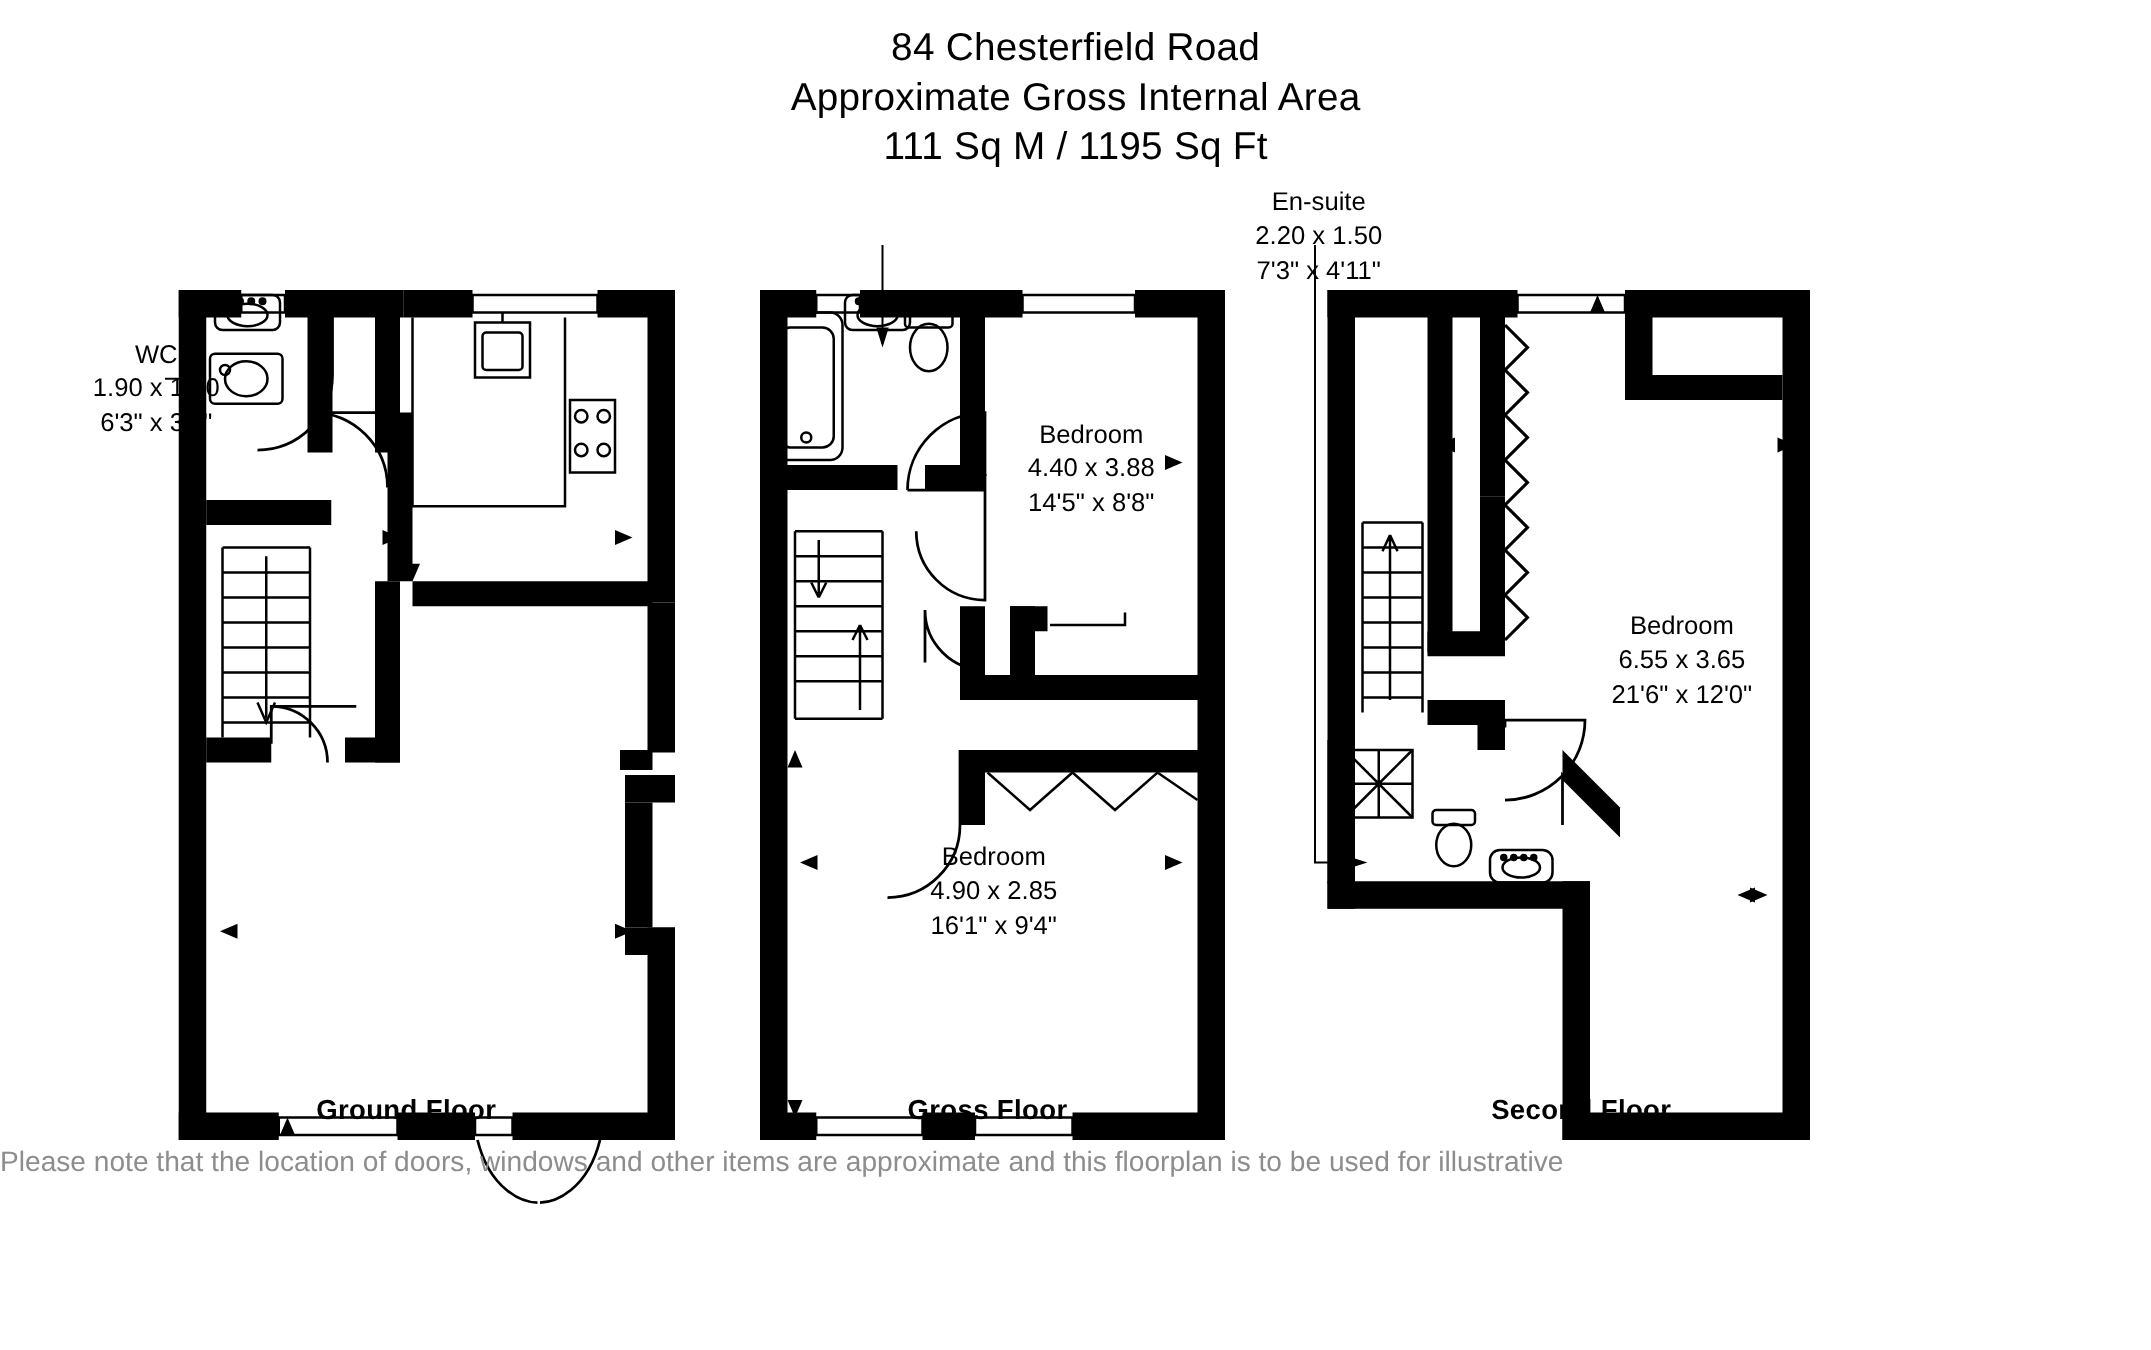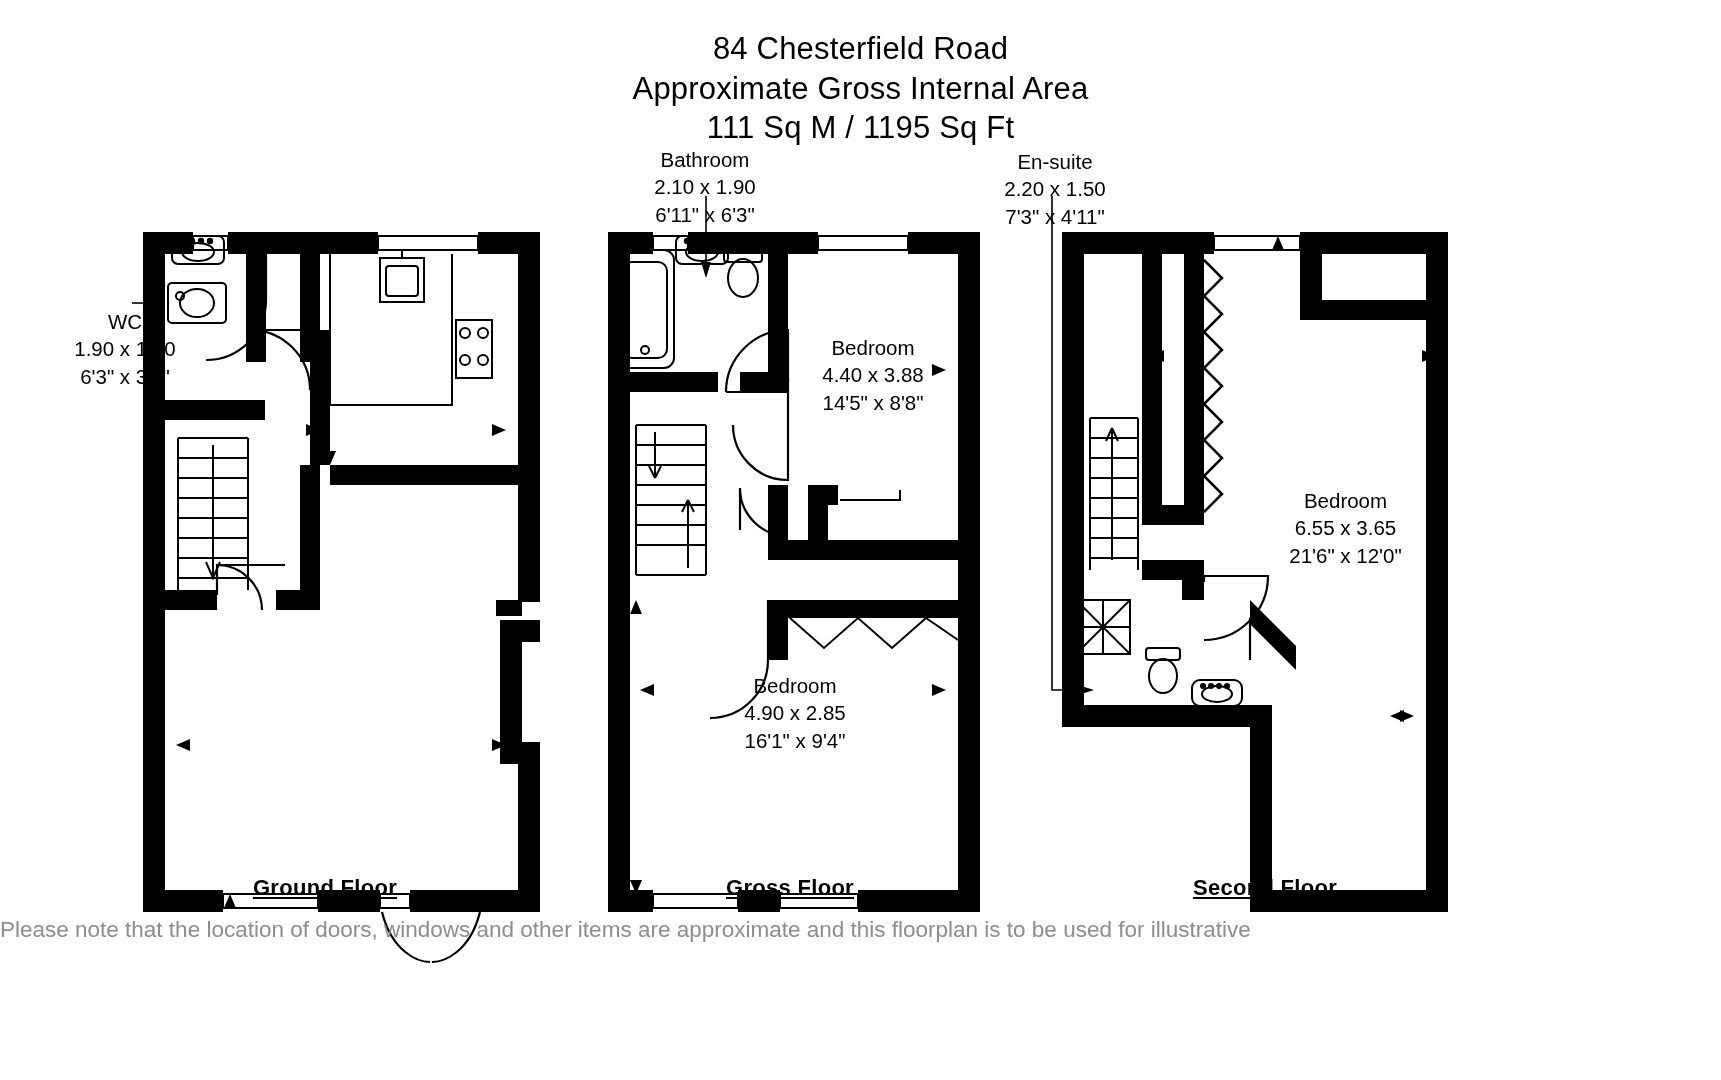--- a/index.html
+++ b/index.html
@@ -19,21 +19,20 @@
     position: absolute;
     inset: 0;
   }
   .title-block {
     position: absolute;
     top: 18px;
     left: 0;
     width: 1721px;
     text-align: center;
     line-height: 1.28;
-    margin-top: 11px;
   }
   .title-line {
     font-size: 31px;
     font-weight: 400;
     letter-spacing: 0.2px;
     color: #000;
   }
   svg.floor-svg {
     position: absolute;
     top: 0;
@@ -42,21 +41,20 @@
     height: 1080px;
     pointer-events: none;
   }
   .floor-caption {
     position: absolute;
     font-size: 22px;
     font-weight: bold;
     letter-spacing: 0.3px;
     text-align: center;
     color: #000;
-    text-decoration: underline;
   }
   .disclaimer {
     position: absolute;
     left: 0;
     width: 1721px;
     text-align: left;
     color: #8d8d8d;
     font-size: 22.5px;
     line-height: 1.55;
   }
@@ -369,33 +367,28 @@
       <path d="M150 298 L164 303 L150 308" fill="#000" stroke="none"></path>
 
       <path d="M706 196 L706 275"></path>
       <path d="M701 262 L706 278 L711 262" fill="#000" stroke="none"></path>
 
       <path d="M1052 196 L1052 690 L1090 690"></path>
       <path d="M1078 685 L1094 690 L1078 695" fill="#000" stroke="none"></path>
     </g>
   </svg>
 
-  <div class="room-label" style="left:0px; top:270px; width:250px;margin-top:38px;">
+  <div class="room-label" style="left:0px; top:270px; width:250px;">
     <span class="ln">WC</span>
     <span class="ln">1.90 x 1.00</span>
     <span class="ln">6'3" x 3'3"</span>
   </div>
 
 
 
-  <div class="room-label" style="left:610px; top:146px; width:190px;">
-    <span class="ln">Bathroom</span>
-    <span class="ln">2.10 x 1.90</span>
-    <span class="ln">6'11" x 6'3"</span>
-  </div>
 
   <div class="room-label" style="left:778px; top:334px; width:190px;">
     <span class="ln">Bedroom</span>
     <span class="ln">4.40 x 3.88</span>
     <span class="ln">14'5" x 8'8"</span>
   </div>
 
   <div class="room-label" style="left:700px; top:672px; width:190px;">
     <span class="ln">Bedroom</span>
     <span class="ln">4.90 x 2.85</span>

